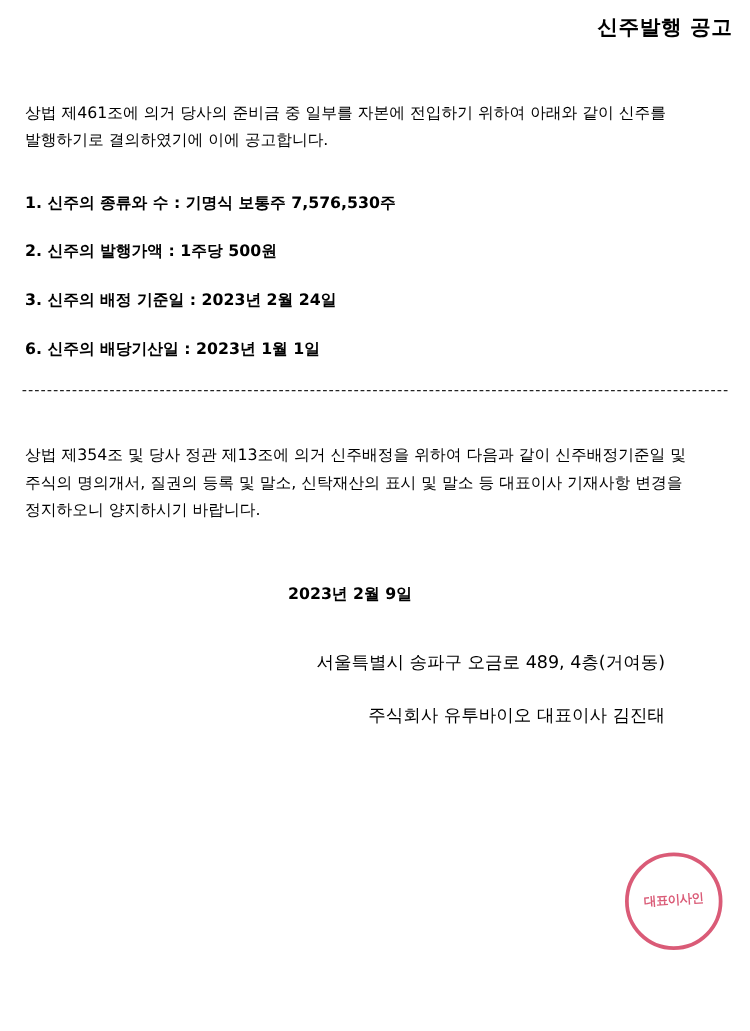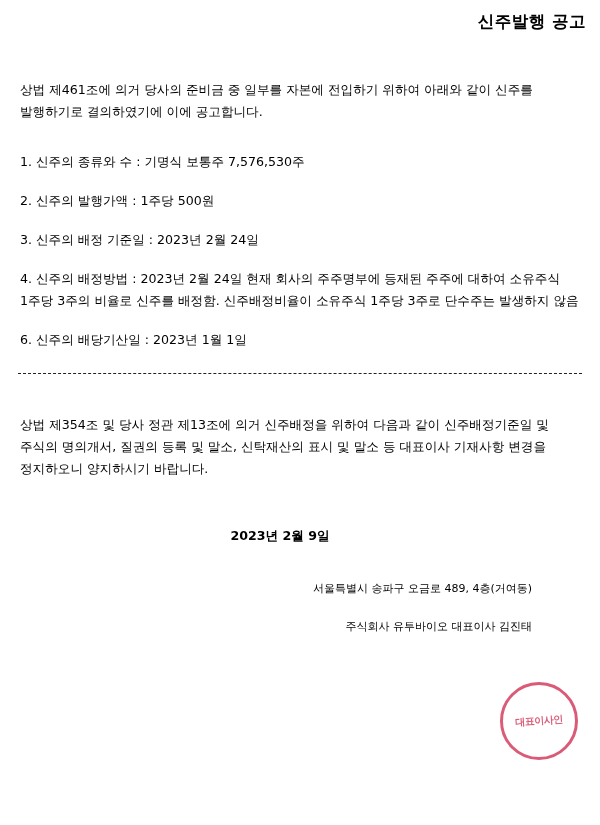--- a/index.html
+++ b/index.html
@@ -46,20 +46,21 @@
     margin: 0;
     padding: 0;
     list-style: none;
   }
   .list-item {
     font-size: 12.6px;
     line-height: 1.75;
     padding-left: 6px;
     margin-top: 17px;
     word-break: keep-all;
+    font-weight: bold;
   }
   .list-item.first {
     margin-top: 28px;
   }
   .list-item.multiline {
     margin-top: 17px;
   }
   .divider {
     margin: 22px 4px 0 4px;
     border: none;
@@ -83,21 +84,21 @@
     margin-top: 48px;
     padding-right: 40px;
     font-weight: bold;
   }
   .signature-block {
     margin-top: 34px;
     text-align: right;
     padding-right: 54px;
   }
   .sig-line {
-    font-size: 11px;
+    font-size: 14px;
     line-height: 1.75;
     margin-top: 18px;
     white-space: nowrap;
   }
   .stamp {
     position: absolute;
     right: 22px;
     top: 672px;
     width: 78px;
     height: 78px;
@@ -128,21 +129,20 @@
 <div class="page">
 
   <h1 class="doc-title">신주발행 공고</h1>
 
   <p class="para intro-1">상법 제461조에 의거 당사의 준비금 중 일부를 자본에 전입하기 위하여 아래와 같이 신주를 발행하기로 결의하였기에 이에 공고합니다.</p>
 
   <ul class="list">
     <li class="list-item first">1. 신주의 종류와 수 : 기명식 보통주 7,576,530주</li>
     <li class="list-item">2. 신주의 발행가액 : 1주당 500원</li>
     <li class="list-item">3. 신주의 배정 기준일 : 2023년 2월 24일</li>
-    <li class="list-item multiline">4. 신주의 배정방법 : 2023년 2월 24일 현재 회사의 주주명부에 등재된 주주에 대하여 소유주식 1주당 3주의 비율로 신주를 배정함. 신주배정비율이 소유주식 1주당 3주로 단수주는 발생하지 않음</li>
     <li class="list-item">6. 신주의 배당기산일 : 2023년 1월 1일</li>
   </ul>
 
   <hr class="divider">
 
 
   <p class="para intro-2">상법 제354조 및 당사 정관 제13조에 의거 신주배정을 위하여 다음과 같이 신주배정기준일 및 주식의 명의개서, 질권의 등록 및 말소, 신탁재산의 표시 및 말소 등 대표이사 기재사항 변경을 정지하오니 양지하시기 바랍니다.</p>
 
 
   <div class="date-line">2023년 2월 9일</div>

